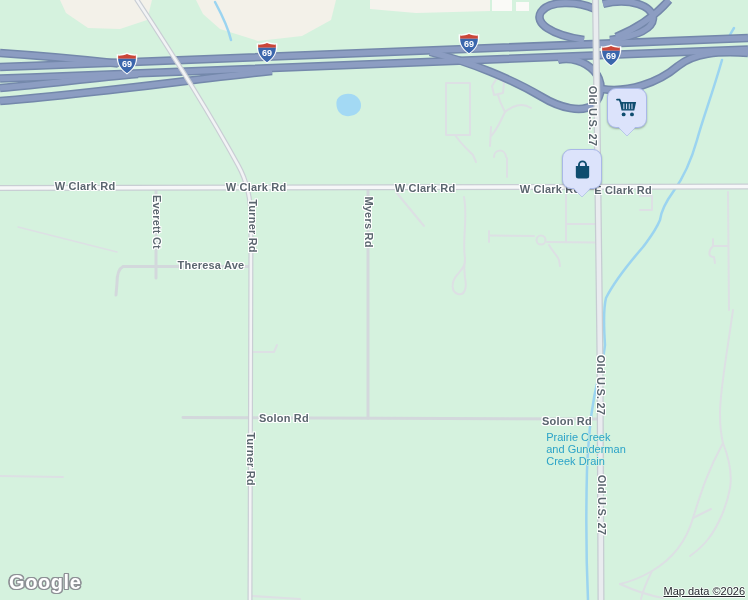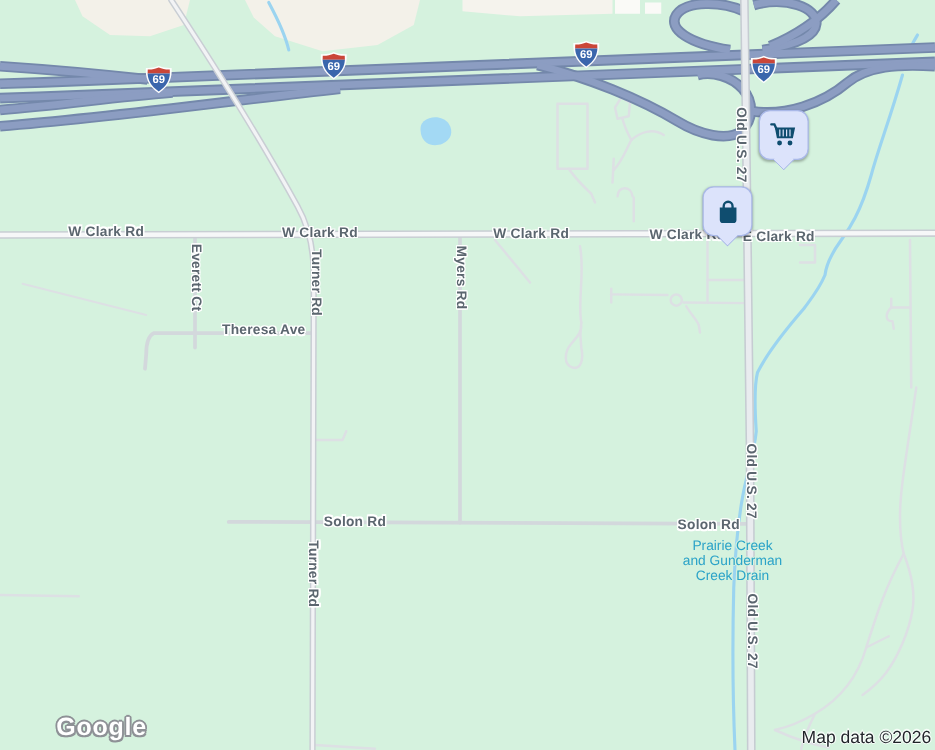--- a/index.html
+++ b/index.html
@@ -13,21 +13,21 @@
 
   
   .maplabel{position:absolute;transform:translate(-50%,-50%);
     font-size:11px;line-height:13px;font-weight:700;letter-spacing:.2px;
     color:#5b666f;white-space:nowrap;z-index:20;
     text-shadow:1px 0 0 #fff,-1px 0 0 #fff,0 1px 0 #fff,0 -1px 0 #fff,
                 1px 1px 0 #fff,-1px -1px 0 #fff,1px -1px 0 #fff,-1px 1px 0 #fff;}
   .vlabel{writing-mode:vertical-rl;text-orientation:sideways;}
 
   .waterlabel{position:absolute;transform:translate(-50%,-50%);z-index:20;
-    color:#2ba3c8;font-size:11px;line-height:12px;font-weight:400;text-align:center;
+    color:#2ba3c8;font-size:11px;line-height:12px;font-weight:400;text-align:left;
     white-space:nowrap;
     text-shadow:1px 0 0 #d5f2de,-1px 0 0 #d5f2de,0 1px 0 #d5f2de,0 -1px 0 #d5f2de;}
 
   
   .shield{position:absolute;z-index:15;}
   .shield text{font-family:"Liberation Sans",sans-serif;font-size:9px;font-weight:700;
     fill:#fff;text-anchor:middle;}
 
   
   .poi{position:absolute;width:38px;height:38px;background:#dce3fb;
@@ -35,25 +35,25 @@
     display:flex;align-items:center;justify-content:center;
     box-shadow:0 1px 2px rgba(0,0,0,.28);cursor:pointer;}
   .poi::after{content:"";position:absolute;left:50%;bottom:-6.5px;width:11px;height:11px;
     background:#dce3fb;border-right:1.5px solid #a9b8e8;border-bottom:1.5px solid #a9b8e8;
     transform:translateX(-50%) rotate(45deg);border-radius:1px;z-index:-1;}
 
   #google-logo{position:absolute;left:9px;bottom:6px;z-index:40;
     font-size:20px;font-weight:700;letter-spacing:.6px;color:#ffffff;cursor:pointer;
     text-shadow:-1.2px -1.2px 0 #8e9196,1.2px -1.2px 0 #8e9196,-1.2px 1.2px 0 #8e9196,
       1.2px 1.2px 0 #8e9196,0 -1.4px 0 #8e9196,0 1.4px 0 #8e9196,
-      -1.4px 0 0 #8e9196,1.4px 0 0 #8e9196;margin-left:36px;}
+      -1.4px 0 0 #8e9196,1.4px 0 0 #8e9196;}
   #attribution{position:absolute;right:3px;bottom:3px;z-index:40;
-    font-size:14px;color:#1f2328;
+    font-size:11px;color:#1f2328;
     text-shadow:1px 0 0 rgba(255,255,255,.8),-1px 0 0 rgba(255,255,255,.8),
-      0 1px 0 rgba(255,255,255,.8),0 -1px 0 rgba(255,255,255,.8);}
+      0 1px 0 rgba(255,255,255,.8),0 -1px 0 rgba(255,255,255,.8);text-decoration:underline;}
 </style>
 </head>
 <body>
 
 <div id="stage">
 
   <svg id="mapsvg" width="748" height="600" viewBox="0 0 748 600">
     <defs>
       <g id="fwy">
         <path d="M0,67 C250,59 500,48 748,38"></path>

